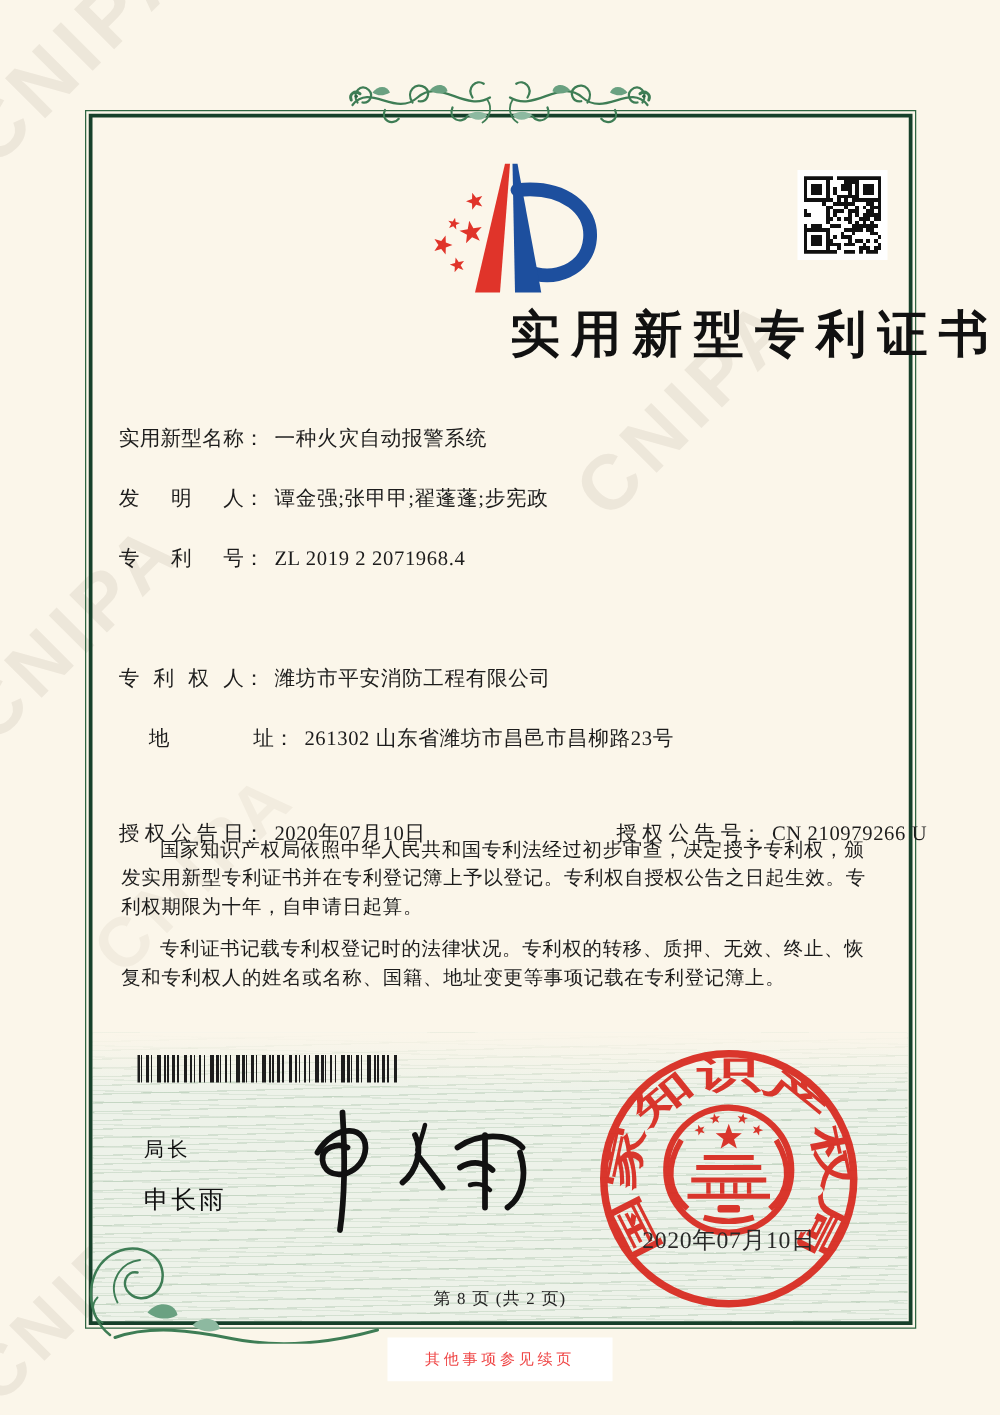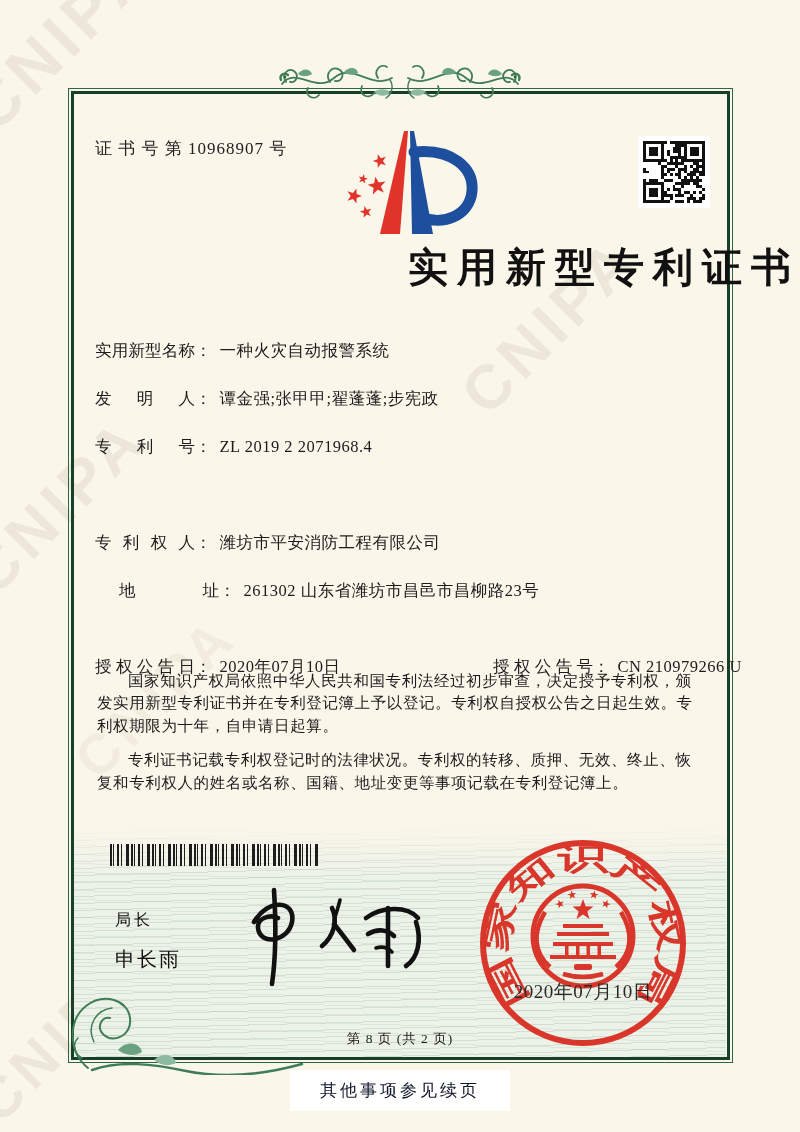--- a/index.html
+++ b/index.html
@@ -74,21 +74,21 @@
   .sig-title { position:absolute; left:115px; top:910px; font-size:16px; color:#111; letter-spacing:3px; }
   .sig-name  { position:absolute; left:115px; top:946px; font-size:20px; color:#111; letter-spacing:2px; }
   .signature { position:absolute; left:228px; top:884px; width:200px; height:104px; }
   .seal { position:absolute; left:476px; top:836px; width:214px; height:214px; opacity:0.93; }
   .page-info {
     position:absolute; left:0; width:100%; top:1030px; text-align:center;
     font-size:13.5px; color:#222; letter-spacing:1px;
   }
   .footer-note {
     position:absolute; left:50%; transform:translateX(-50%); top:1070px;
-    background:#fff; padding:9px 30px; font-size:17px; color:#0f172a;
+    background:#fff; padding:9px 30px; font-size:12px; color:#ef4444;
     letter-spacing:3px; white-space:nowrap;
   }
 </style>
 </head>
 <body>
 
 <div class="page">
 
   <div class="wm" style="left:-55px; top:0px; font-size:66px;">CNIPA</div>
   <div class="wm" style="left:440px; top:290px; font-size:62px;">CNIPA</div>
@@ -124,21 +124,20 @@
     <g stroke="#3e7d55" fill="none" stroke-width="2" stroke-linecap="round">
       <path d="M30,88 C10,72 10,40 28,26 C46,12 70,20 72,38 C74,55 56,64 46,55 C38,48 43,36 52,38"></path>
       <path d="M34,90 C62,80 95,84 128,91 C168,99 208,94 244,84" stroke-width="2.4"></path>
       <path d="M36,62 C28,46 38,30 54,28" stroke-width="1.5"></path>
       <path d="M60,70 c8,-10 22,-8 24,2 c-8,5 -18,3 -24,-2" fill="#6aa181" stroke="none"></path>
       <path d="M96,80 c8,-8 20,-6 22,3 c-8,4 -16,2 -22,-3" fill="#8db9a0" stroke="none"></path>
       <path d="M24,78 c-8,-4 -10,-14 -4,-20" stroke-width="1.5"></path>
     </g>
   </svg>
 
-  <div class="cert-no">证 书 号 第 10968907 号</div>
 
   <svg class="logo" viewBox="0 0 150 110">
     <defs>
       <polygon id="st1" points="0,-10 2.41,-3.31 9.51,-3.09 3.89,1.26 5.88,8.09 0,4.1 -5.88,8.09 -3.89,1.26 -9.51,-3.09 -2.41,-3.31"></polygon>
     </defs>
     <path d="M84,24 C122,20 144,40 142,63 C140,88 112,98 92,89" stroke="#1d4f9e" stroke-width="11" fill="none" stroke-linecap="round"></path>
     <polygon points="74,3 78,3 70,106 50,106" fill="#e0342a"></polygon>
     <polygon points="80,3 84,3 103,106 82,106" fill="#1d4f9e"></polygon>
     <g fill="#e0342a">
       <use href="#st1" transform="translate(50,33) scale(0.72) rotate(-18)"></use>

